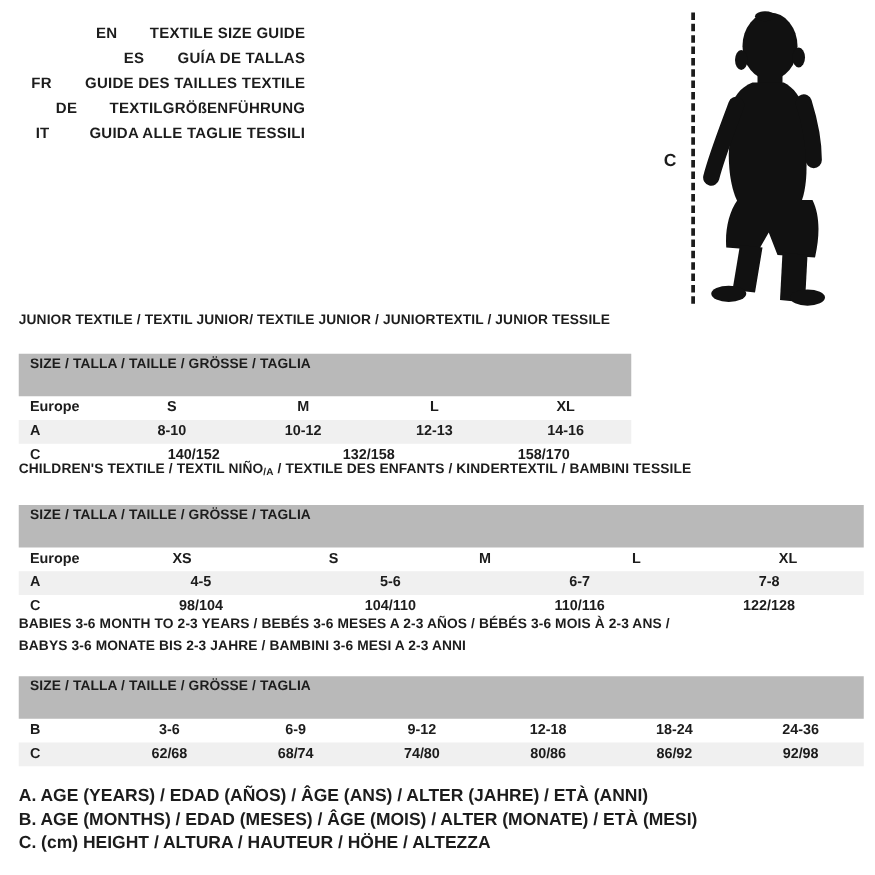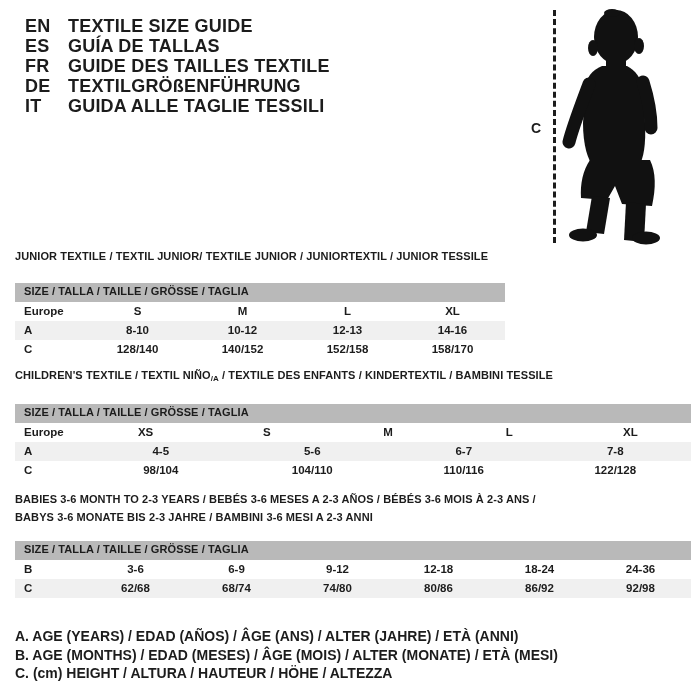--- a/index.html
+++ b/index.html
@@ -1,21 +1,21 @@
 <!DOCTYPE html>
 <html><head>
 <meta charset="utf-8">
 <style>
   html,body{margin:0;padding:0;background:#fff;}
   .canvas{position:relative;width:700px;height:700px;background:#ffffff;
           font-family:"Liberation Sans",sans-serif;color:#1c1c1c;overflow:hidden;}
 
   
   .lang-list{position:absolute;left:25px;top:16px;}
-  .lang-row{display:flex;height:20px;line-height:20px;font-weight:bold;font-size:18px;letter-spacing:.2px;}
+  .lang-row{display:flex;height:20px;line-height:20px;font-weight:bold;font-size:12px;letter-spacing:.2px;justify-content:flex-end;}
   .lang-code{width:43px;}
 
   
   .height-line{position:absolute;left:553px;top:10px;height:233px;width:0;border-left:3px dashed #1c1c1c;}
   .c-label{position:absolute;left:531px;top:120px;font-size:14px;font-weight:bold;}
   .baby-svg{position:absolute;left:562px;top:8px;}
 
   
   .sec-heading{position:absolute;left:15px;font-size:11px;font-weight:bold;letter-spacing:.1px;line-height:18px;width:676px;}
   #heading1{top:247px;}
@@ -23,21 +23,21 @@
   #heading3{top:490px;}
   .sub{font-size:8px;vertical-align:-2px;}
   .footnotes{position:absolute;left:15px;top:627px;}
   .footnote{height:18.5px;line-height:18.5px;font-size:14px;font-weight:bold;}
 
   
   .table{position:absolute;left:15px;}
   #table1{top:283px;width:490px;}
   #table2{top:404px;width:676px;}
   #table3{top:541px;width:676px;}
-  .t-header{height:19px;line-height:17px;background:#b9b9b9;padding-left:9px;
+  .t-header{height:34px;line-height:17px;background:#b9b9b9;padding-left:9px;
             font-size:11px;font-weight:bold;letter-spacing:.1px;}
   .t-row{display:flex;height:19px;line-height:19px;font-size:11.5px;font-weight:bold;}
   .t-label{width:70px;padding-left:9px;box-sizing:border-box;text-align:left;}
   .t-cell{flex:1;text-align:center;}
   .table > :nth-child(3){background:#f0f0f0;}
 </style>
 </head>
 <body>
 
 <div class="canvas">
@@ -99,23 +99,22 @@
       </div>
       <div class="t-row">
         <span class="t-label">A</span>
         <span class="t-cell">8-10</span>
         <span class="t-cell">10-12</span>
         <span class="t-cell">12-13</span>
         <span class="t-cell">14-16</span>
       </div>
       <div class="t-row">
         <span class="t-label">C</span>
-        <span class="t-cell">128/140</span>
         <span class="t-cell">140/152</span>
-        <span class="t-cell">152/158</span>
+        <span class="t-cell">132/158</span>
         <span class="t-cell">158/170</span>
       </div>
     </div>
 
   <div class="sec-heading" id="heading2"><span>CHILDREN'S TEXTILE / TEXTIL NIÑO</span><span class="sub">/A</span><span> / TEXTILE DES ENFANTS / KINDERTEXTIL / BAMBINI TESSILE</span></div>
   <div class="table" id="table2">
       <div class="t-header">SIZE / TALLA / TAILLE / GRÖSSE / TAGLIA</div>
       <div class="t-row">
         <span class="t-label">Europe</span>
         <span class="t-cell">XS</span>

